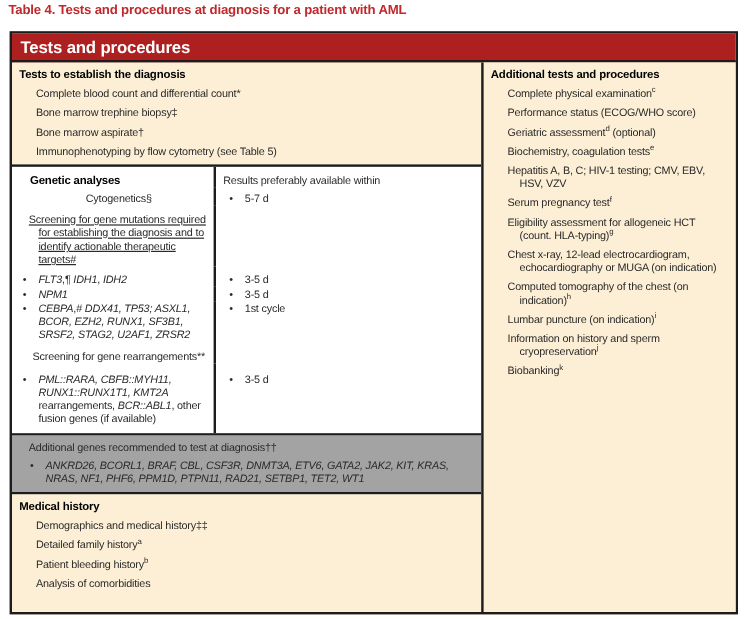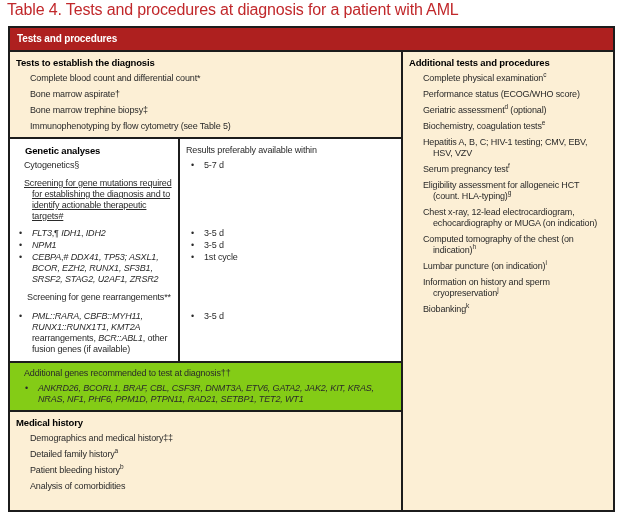--- a/index.html
+++ b/index.html
@@ -9,26 +9,26 @@
     --border:#1c1c1c;
     --ink:#2a2a2a;
   }
   *{box-sizing:border-box;margin:0;padding:0}
   html,body{width:624px;height:516px;background:#fff;overflow:hidden}
   body{position:relative;font-family:"Liberation Sans","DejaVu Sans",sans-serif;color:var(--ink);
        font-size:9px;letter-spacing:-0.15px;line-height:11px}
   em{}
   sup{font-size:6.5px;line-height:0;vertical-align:super}
 
-  .title{position:absolute;left:7px;top:3px;font-size:16px;line-height:13px;font-weight:normal;color:var(--title-red)}
+  .title{position:absolute;left:7px;top:3px;font-size:11px;line-height:13px;font-weight:bold;color:var(--title-red)}
 
   .frame{position:absolute;left:8px;top:26px;width:607px;height:486px;border:2px solid var(--border);
          display:flex;flex-direction:column;background:var(--cream)}
 
-  .bar{background:var(--bar-red);color:#fff;font-weight:bold;font-size:10px;line-height:12px;
+  .bar{background:var(--bar-red);color:#fff;font-weight:bold;font-size:14px;line-height:12px;
        padding:5px 7px;border-bottom:2px solid var(--border);flex:none}
 
   .cols{flex:1;display:flex;min-height:0}
   .col-left{width:391px;flex:none;display:flex;flex-direction:column;min-height:0;overflow:hidden}
   .col-right{flex:1;border-left:2px solid var(--border);background:var(--cream);padding:5px 6px 4px;overflow:hidden}
 
   .sec{padding:5px 6px 5px}
   .sec-establish{background:var(--cream);flex:none}
   .heading{font-weight:bold;font-size:9.5px;color:#000}
   .item{margin-top:5px;padding-left:24px;text-indent:-10px}
@@ -39,21 +39,21 @@
   .g-r{border-left:2px solid var(--border);padding-left:6px;padding-right:4px}
   .g-head{padding-top:6px}
   .plain{padding-left:14px}
   .hang{padding-left:22px;text-indent:-8px}
   .bl{display:flex}
   .g-l.bl{padding-left:9px}
   .g-r.bl{padding-left:11px}
   .dot{flex:none;width:13px}
   .bl-t{flex:1}
 
-  .sec-genes{background:#84cc16;border-bottom:2px solid var(--border);flex:none}
+  .sec-genes{background:#a3a3a3;border-bottom:2px solid var(--border);flex:none}
   .sec-genes .bl{margin-top:4px;padding-left:9px;padding-right:2px}
   .genes-note{padding-left:8px}
 
   .sec-medical{background:var(--cream);flex:1;min-height:0}
 </style>
 </head>
 <body>
 
 <div class="title">Table 4. Tests and procedures at diagnosis for a patient with AML</div>
 
@@ -61,30 +61,30 @@
   <div class="bar">Tests and procedures</div>
 
   <div class="cols">
 
     <div class="col-left">
 
       <div class="sec sec-establish">
         <div class="heading">Tests to establish the diagnosis</div>
         <div>
             <div class="item"><span>Complete blood count and differential count*</span></div>
+            <div class="item"><span>Bone marrow trephine biopsy‡</span></div>
             <div class="item"><span>Bone marrow aspirate†</span></div>
-            <div class="item"><span>Bone marrow trephine biopsy‡</span></div>
             <div class="item"><span>Immunophenotyping by flow cytometry (see Table 5)</span></div>
           </div>
       </div>
 
       <div class="genetic">
         <div class="g-l g-head heading">Genetic analyses</div>
         <div class="g-r g-head">Results preferably available within</div>
-      <div class="g-l plain" style="padding-top: 4px;"><span>Cytogenetics§</span></div>
+      <div class="g-l plain" style="padding-top: 4px; text-align: center;"><span>Cytogenetics§</span></div>
           <div class="g-r bl" style="padding-top: 4px;">
             <span class="dot">•</span>
             <span class="bl-t">5-7 d</span>
           </div>
           <div class="g-l hang" style="padding-top: 7px; text-decoration: underline;"><span>Screening for gene mutations required for establishing the diagnosis and to identify actionable therapeutic targets#</span></div>
           <div class="g-r" style="padding-top: 7px;"></div>
           <div class="g-l bl" style="padding-top: 6px;">
             <span class="dot">•</span>
             <span class="bl-t"><em>FLT3</em><span>,¶ </span><em>IDH1</em><span>, </span><em>IDH2</em></span>
           </div>

